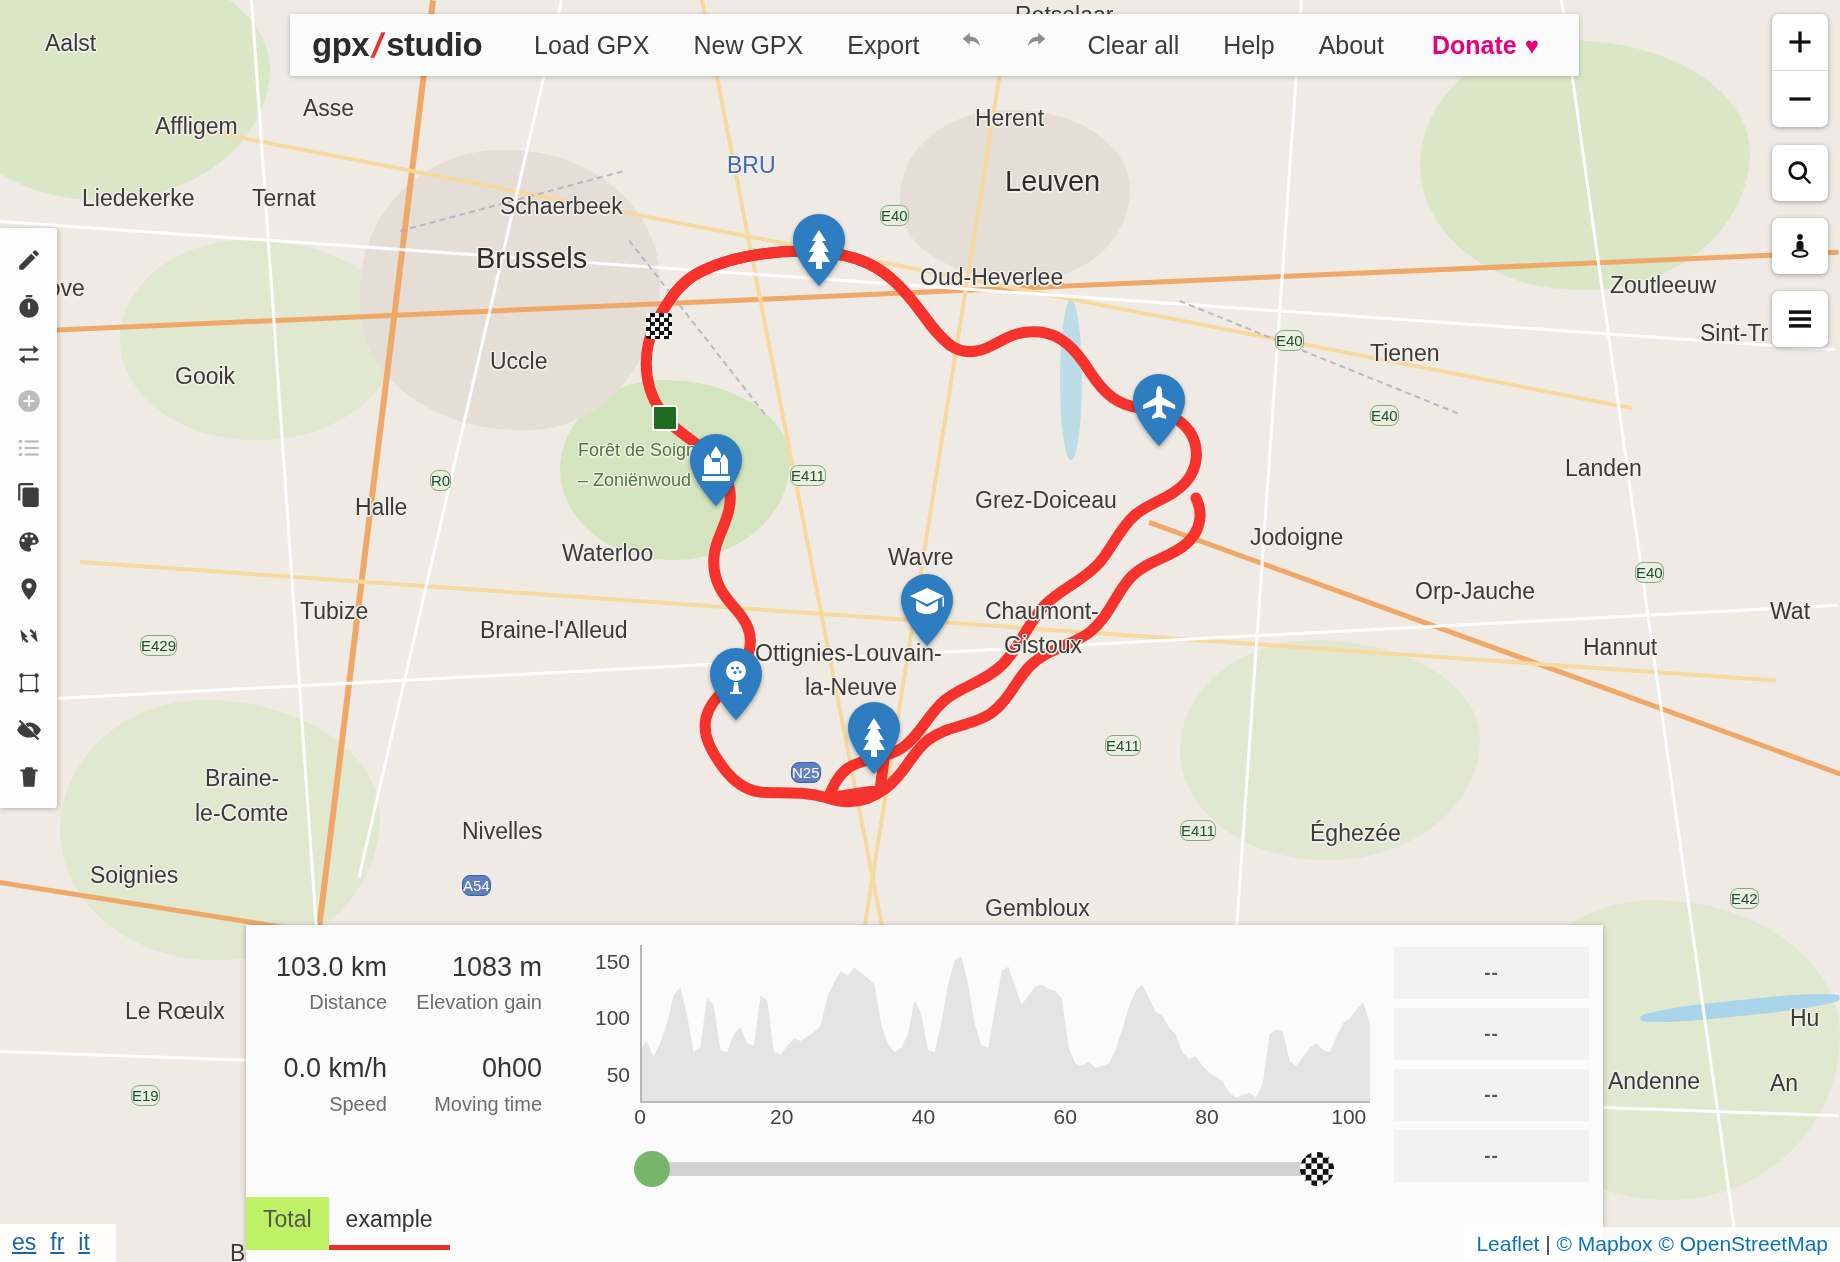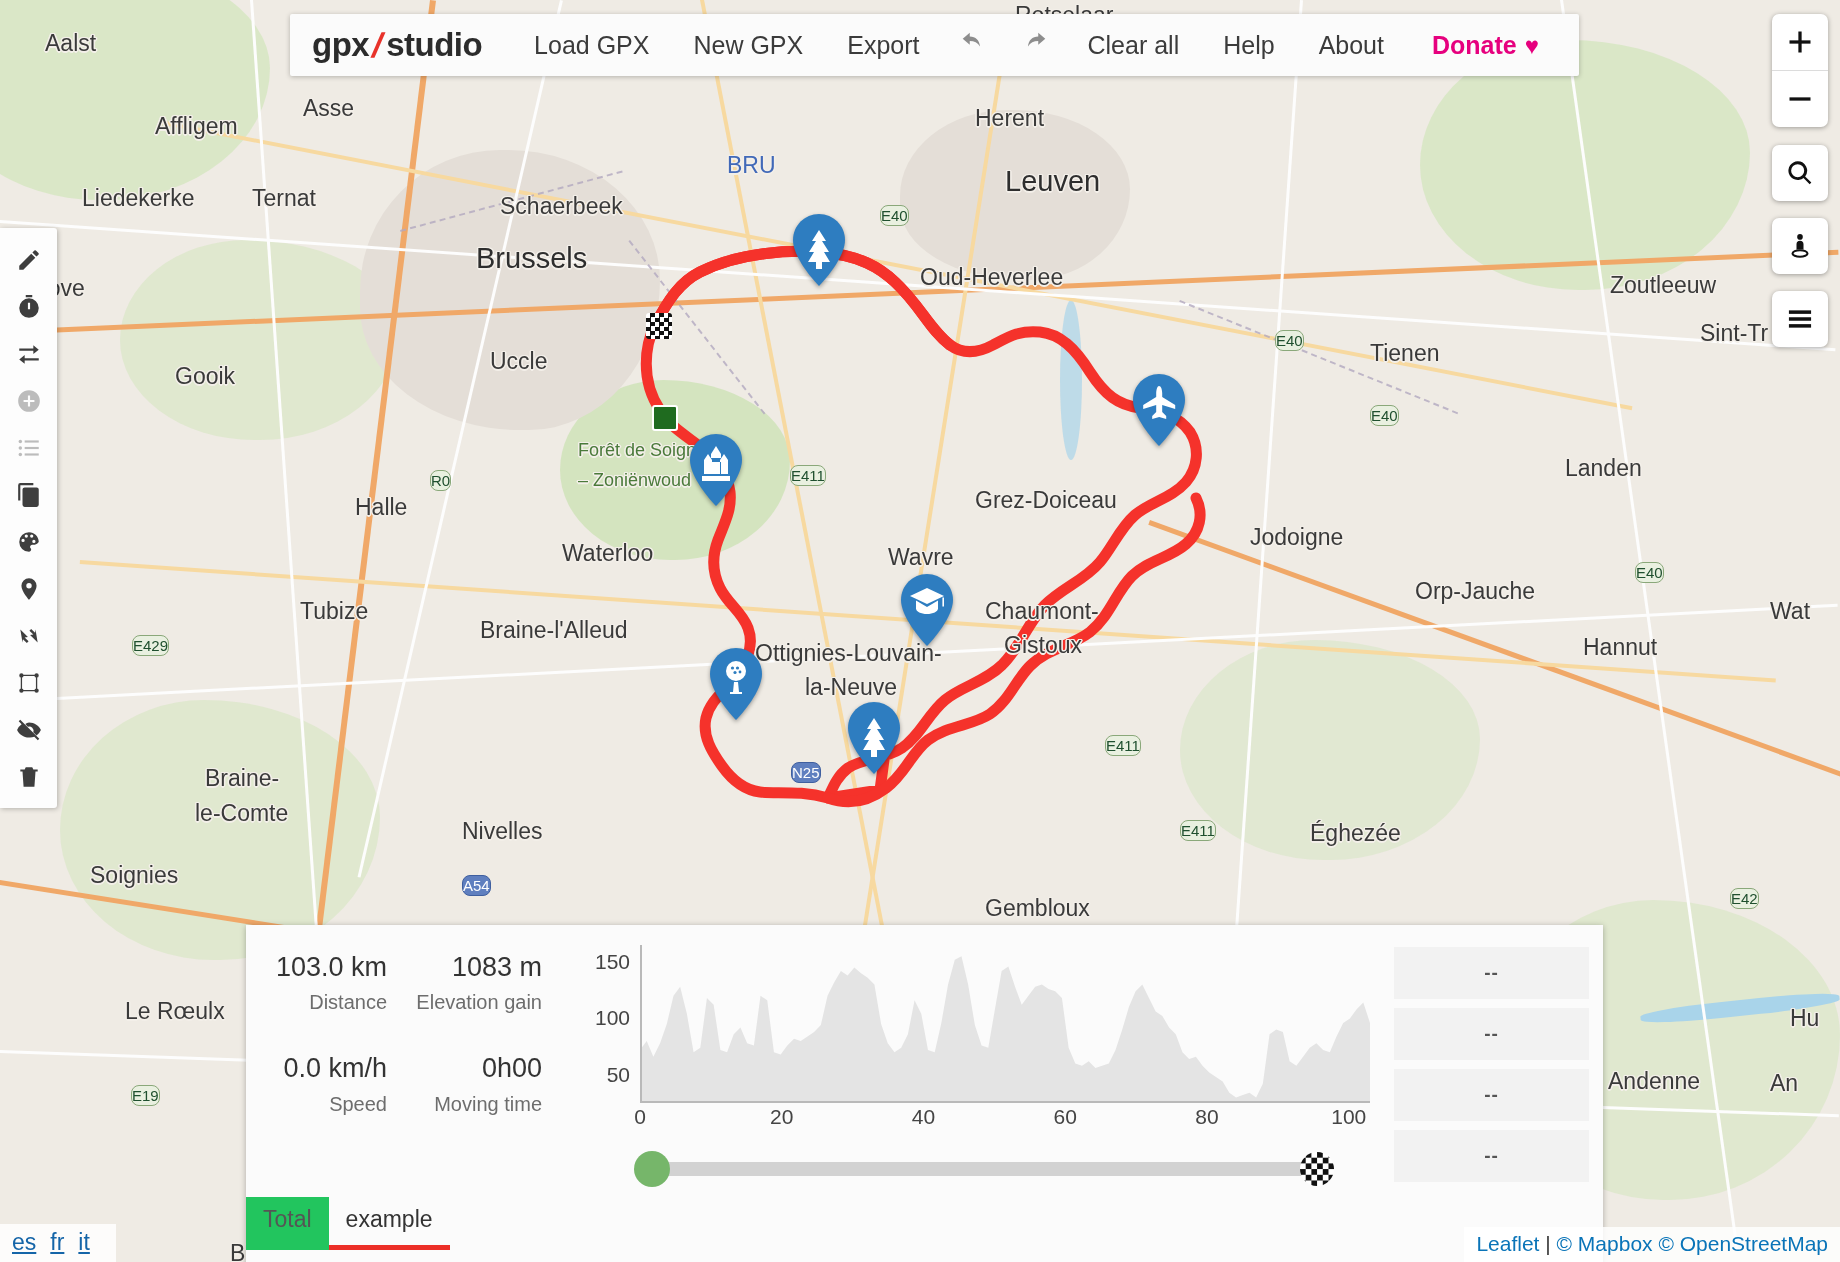--- a/index.html
+++ b/index.html
@@ -91,21 +91,21 @@
   .slider{position:relative;margin:18px 52px 0 52px;height:36px;}
   .slider-track{position:absolute;left:0;right:0;top:11px;height:14px;background:#d2d2d2;border-radius:7px;}
   .handle-start{position:absolute;left:-6px;top:0;width:36px;height:36px;border-radius:50%;background:#76b66a;cursor:pointer;}
   .handle-end{position:absolute;right:-8px;top:1px;width:34px;height:34px;cursor:pointer;
      background:
        repeating-conic-gradient(#111 0 25%, #fff 0 50%) 0 0/11.4px 11.4px;
      border-radius:50%;}
 
   
   .tabs{position:absolute;left:246px;top:1197px;display:flex;z-index:36;}
-  .tab{background:#22c55e;color:#555;font-size:23px;padding:9px 17px 10px;cursor:pointer;}
+  .tab{background:#bef264;color:#555;font-size:23px;padding:9px 17px 10px;cursor:pointer;}
   .tab.active{background:#fbfbfb;color:#333;border-bottom:5px solid #ec2f27;padding-bottom:12px;}
 
   
   .attrib{position:absolute;right:0;bottom:0;background:rgba(255,255,255,.82);
      font-size:21px;padding:5px 12px 6px;color:#3c3c3c;z-index:38;white-space:nowrap;}
   .attrib a{color:#0a74b8;text-decoration:none;cursor:pointer;}
   .langs{position:absolute;left:0;bottom:0;background:rgba(255,255,255,.85);
      padding:5px 12px 6px;font-size:23px;z-index:38;}
   .langs a{color:#1565a8;text-decoration:underline;margin-right:14px;cursor:pointer;}
 
@@ -234,21 +234,21 @@
         <div class="place green" style="left: 578px; top: 470px;">– Zoniënwoud</div>
         <div class="shield" style="left: 880px; top: 205px; position: absolute;">E40</div>
         <div class="shield" style="left: 1275px; top: 330px; position: absolute;">E40</div>
         <div class="shield" style="left: 1370px; top: 405px; position: absolute;">E40</div>
         <div class="shield" style="left: 1635px; top: 562px; position: absolute;">E40</div>
         <div class="shield" style="left: 790px; top: 465px; position: absolute;">E411</div>
         <div class="shield" style="left: 1105px; top: 735px; position: absolute;">E411</div>
         <div class="shield" style="left: 1180px; top: 820px; position: absolute;">E411</div>
         <div class="shield" style="left: 1730px; top: 888px; position: absolute;">E42</div>
         <div class="shield" style="left: 95px; top: 1085px; position: absolute; margin-left: 36px;">E19</div>
-        <div class="shield" style="left: 132px; top: 635px; position: absolute;">E429</div>
+        <div class="shield" style="left: 140px; top: 635px; position: absolute;">E429</div>
         <div class="shield" style="left: 430px; top: 470px; position: absolute;">R0</div>
         <div class="shield blue" style="left: 743px; top: 762px; position: absolute; margin-left: 48px;">N25</div>
         <div class="shield blue" style="left: 795px; top: 1207px; position: absolute;">N90</div>
         <div class="shield blue" style="left: 462px; top: 875px; position: absolute;">A54</div>
         <div class="place md" style="color: rgb(65, 105, 184); left: 727px; top: 152px; position: absolute;">BRU</div>
       </div>
 
     <div id="markers">
         <div class="marker" style="left: 790px; top: 212px;">
           <svg viewBox="0 0 58 76">

